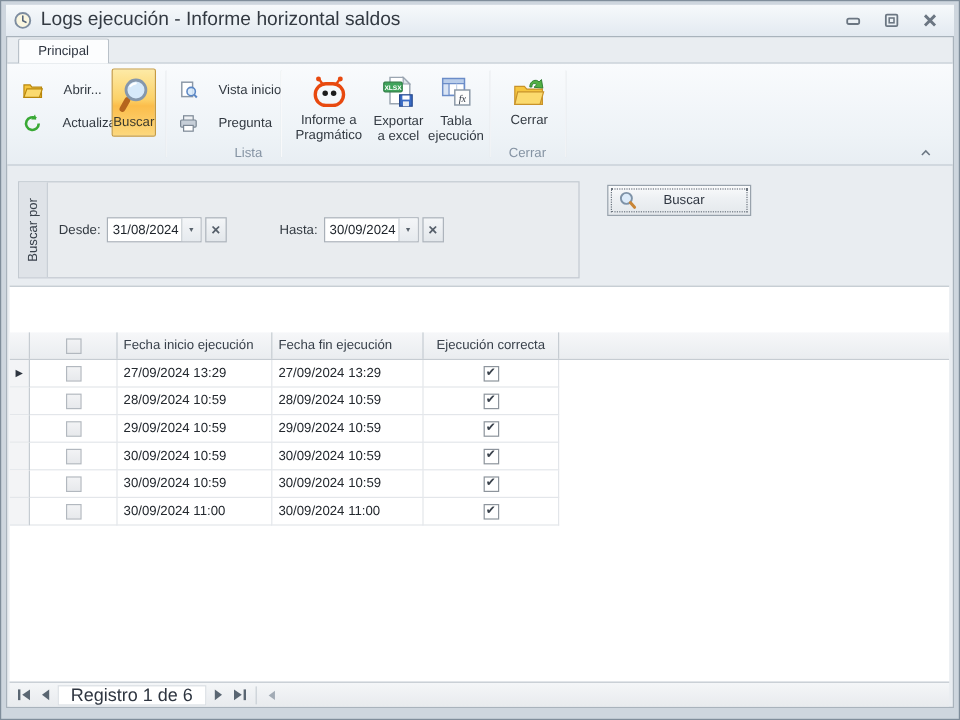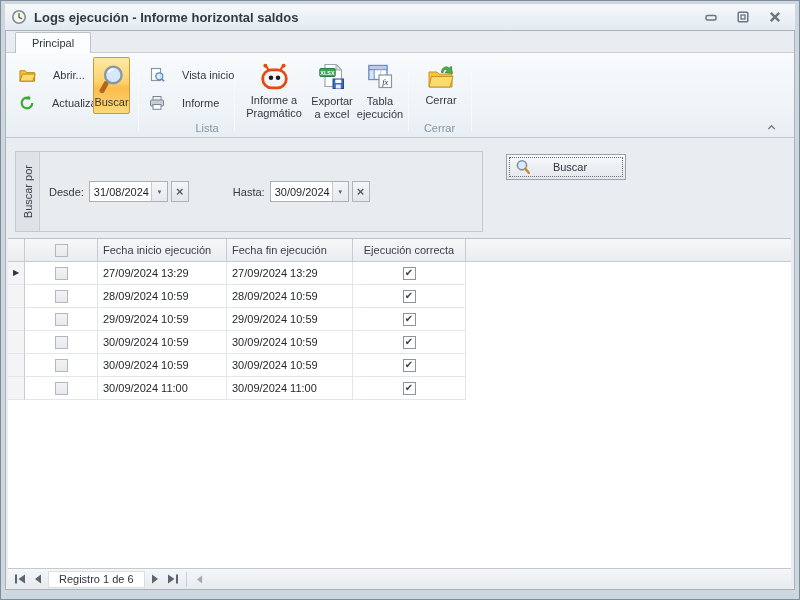--- a/index.html
+++ b/index.html
@@ -5,21 +5,21 @@
   * { margin:0; padding:0; box-sizing:border-box; }
   html,body { width:800px; height:600px; font-family:"Liberation Sans", sans-serif; }
   body { position:relative; background:#fff; overflow:hidden; }
 
   .window { position:absolute; inset:0; background:#ced6de; border:1px solid #7f8d9a; }
 
   
   .titlebar { position:absolute; left:4px; right:4px; top:3px; height:26px;
     background:linear-gradient(#f6f9fb,#e3eaf1); display:flex; align-items:center; }
   .titlebar .t-icon { margin-left:6px; display:flex; }
-  .titlebar .t-text { margin-left:7px; font-size:13px; color:#333a42;font-weight:bold; }
+  .titlebar .t-text { margin-left:7px; font-size:16px; color:#333a42; }
   .win-controls { margin-left:auto; margin-right:10px; display:flex; gap:12px; }
   .win-btn { width:20px; height:18px; display:flex; align-items:center; justify-content:center; }
 
   
   .client { position:absolute; left:4px; right:4px; top:29px; bottom:9px;
     border:1px solid #a9b3bc; background:#e9edf1; overflow:hidden; }
 
   
   .tab { position:absolute; left:9px; top:1px; width:76px; height:21px; z-index:2;
     background:#fcfdfe; border:1px solid #b9c1c9; border-bottom:none; border-radius:2px 2px 0 0;
@@ -66,21 +66,21 @@
     border:1px solid #98a2ac; background:linear-gradient(#fafbfc,#edf0f3 45%,#e4e8ec);
     display:flex; align-items:center; font-size:11px; color:#2e3540;
     outline:1px dotted #6a737d; outline-offset:-4px; }
   .search-btn .s-icon { margin-left:8px; display:flex; }
   .search-btn .s-lbl { flex:1; text-align:center; margin-right:16px; }
 
   
   .grid { position:absolute; left:2px; right:3px; top:207px; bottom:21px;
     background:#fff; border-top:1px solid #bac2ca; overflow:hidden; }
   .g-header { display:flex; height:23px; background:linear-gradient(#f6f7f9,#eaedf0);
-    border-bottom:1px solid #c6ccd2; }
+    border-bottom:1px solid #c6ccd2;margin-top:38px; }
   .g-h { border-right:1px solid #c6ccd2; display:flex; align-items:center;
     padding:0 5px; font-size:11px; color:#39414b; }
   .g-row { display:flex; height:23px; background:#fff; }
   .g-c { border-right:1px solid #e3e6ea; border-bottom:1px solid #e3e6ea;
     display:flex; align-items:center; padding:0 5px; font-size:11px; color:#23282e; }
   .c-ind { width:17px; justify-content:center; padding:0; }
   .c-chk { width:73px; justify-content:center; padding:0; }
   .c-1 { width:129px; } .c-2 { width:126px; }
   .c-3 { width:113px; justify-content:center; }
   .c-fill { flex:1; border-right:none !important; }
@@ -93,21 +93,21 @@
   .cb.dim { background:linear-gradient(#f2f3f5,#e7e9ec); }
   .cb.checked { border-color:#8d949c; background:#fff; }
   .cb .mark { font-size:10px; color:#39414b; line-height:1; margin-top:-1px; }
 
   
   .navbar { position:absolute; left:2px; right:3px; bottom:0; height:21px;
     background:linear-gradient(#f4f6f8,#e8ebee); border-top:1px solid #c3c9cf;
     display:flex; align-items:center; padding-left:3px; }
   .nav-btn { width:18px; height:17px; display:flex; align-items:center; justify-content:center; }
   .nav-text { background:#fff; border:1px solid #d9dee3; height:17px; padding:0 10px;
-    display:flex; align-items:center; font-size:11px; color:#2e3540; margin:0 1px; }
+    display:flex; align-items:center; font-size:15px; color:#2e3540; margin:0 1px; }
   .nav-sep { width:1px; height:15px; background:#c9cfd5; margin:0 4px; }
 </style>
 </head>
 <body>
 
 <div class="window">
 
   <div class="titlebar">
     <span class="t-icon">
       <svg width="16" height="16" viewBox="0 0 16 16">
@@ -177,21 +177,21 @@
           </svg>
         <span class="lbl">Vista inicio</span>
       </div>
 
       <div class="rbtn-small" style="left:139px; top:39px;">
         <svg width="16" height="16" viewBox="0 0 16 16">
             <rect x="4" y="1.5" width="8" height="4" fill="#eef1f4" stroke="#7b8794"></rect>
             <rect x="1.5" y="5" width="13" height="6" rx="1" fill="#c7cfd8" stroke="#7b8794"></rect>
             <rect x="4" y="9.5" width="8" height="4.8" fill="#fff" stroke="#7b8794"></rect>
           </svg>
-        <span class="lbl">Informe</span>
+        <span class="lbl">Pregunta</span>
       </div>
 
       <div class="rib-sep" style="left:228px;"></div>
 
       <div class="rbtn-big" style="left:234px; top:4px; width:68px; height:78px;">
         <svg width="31" height="27" viewBox="0 0 30 26">
             <line x1="10" y1="7.5" x2="6.8" y2="3" stroke="#e8490f" stroke-width="2"></line>
             <circle cx="6.2" cy="2.6" r="2" fill="#e8490f"></circle>
             <line x1="20" y1="7.5" x2="23.2" y2="3" stroke="#e8490f" stroke-width="2"></line>
             <circle cx="23.8" cy="2.6" r="2" fill="#e8490f"></circle>

